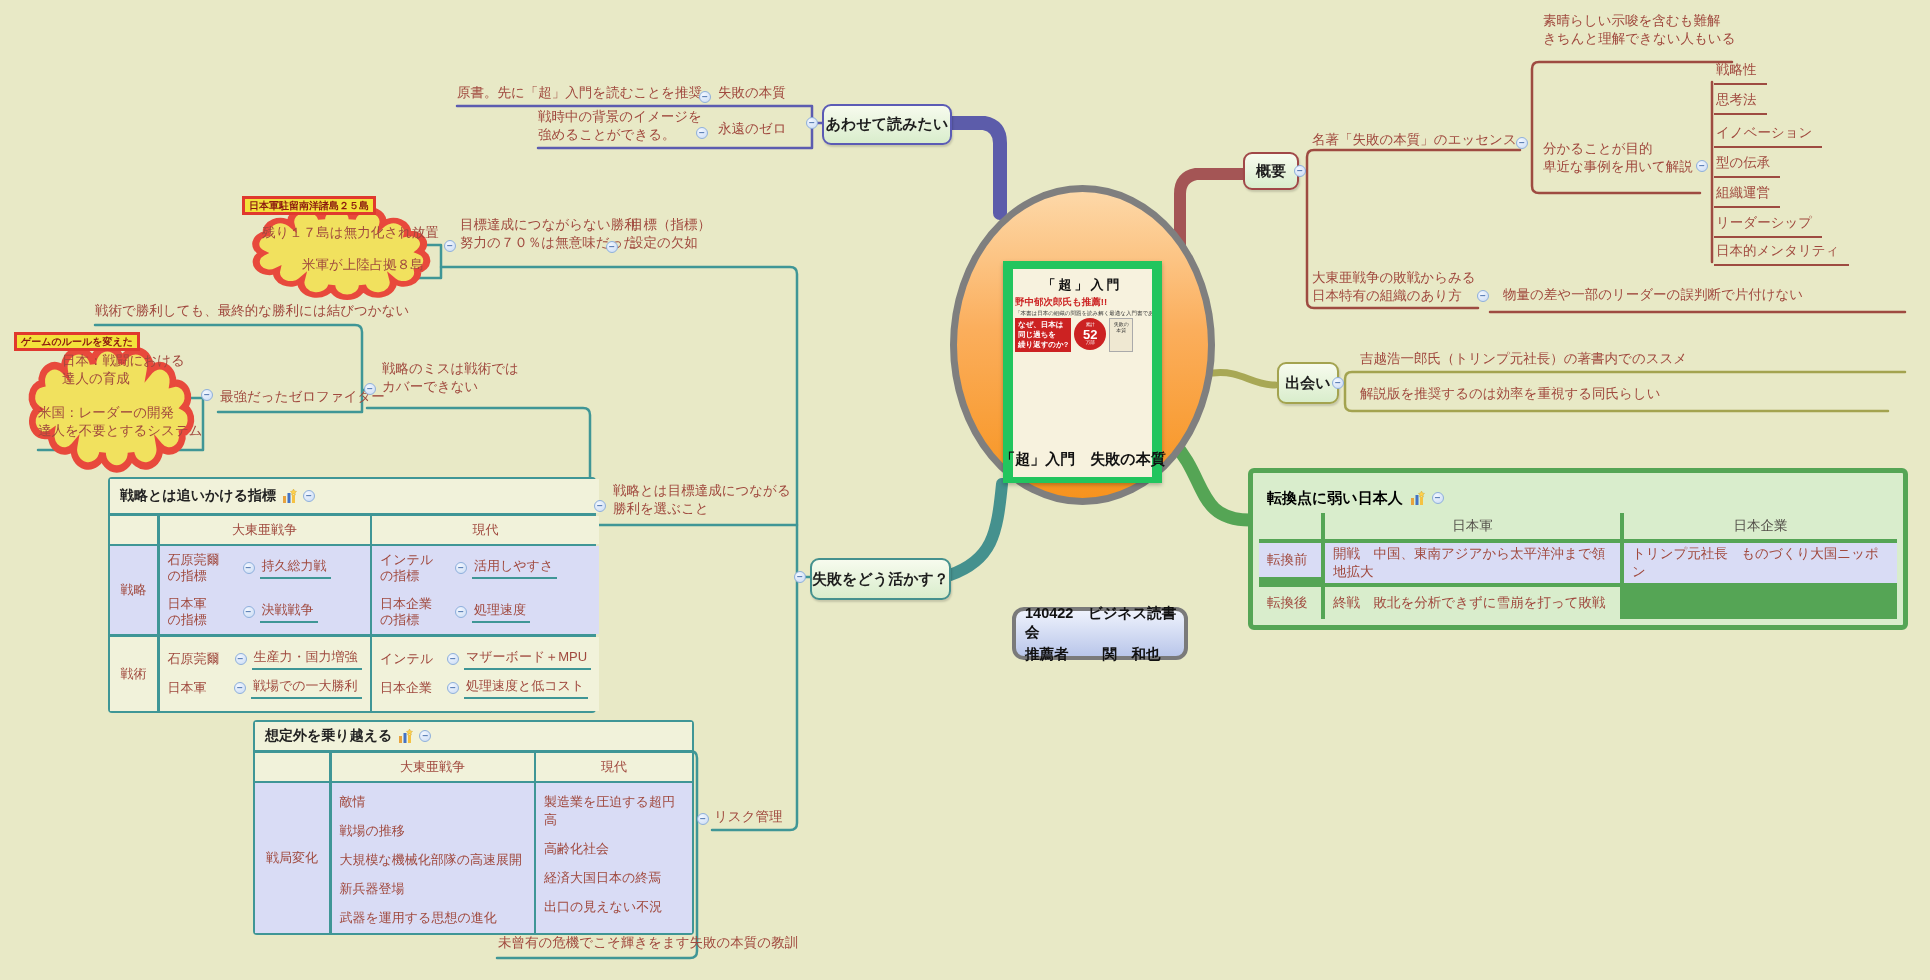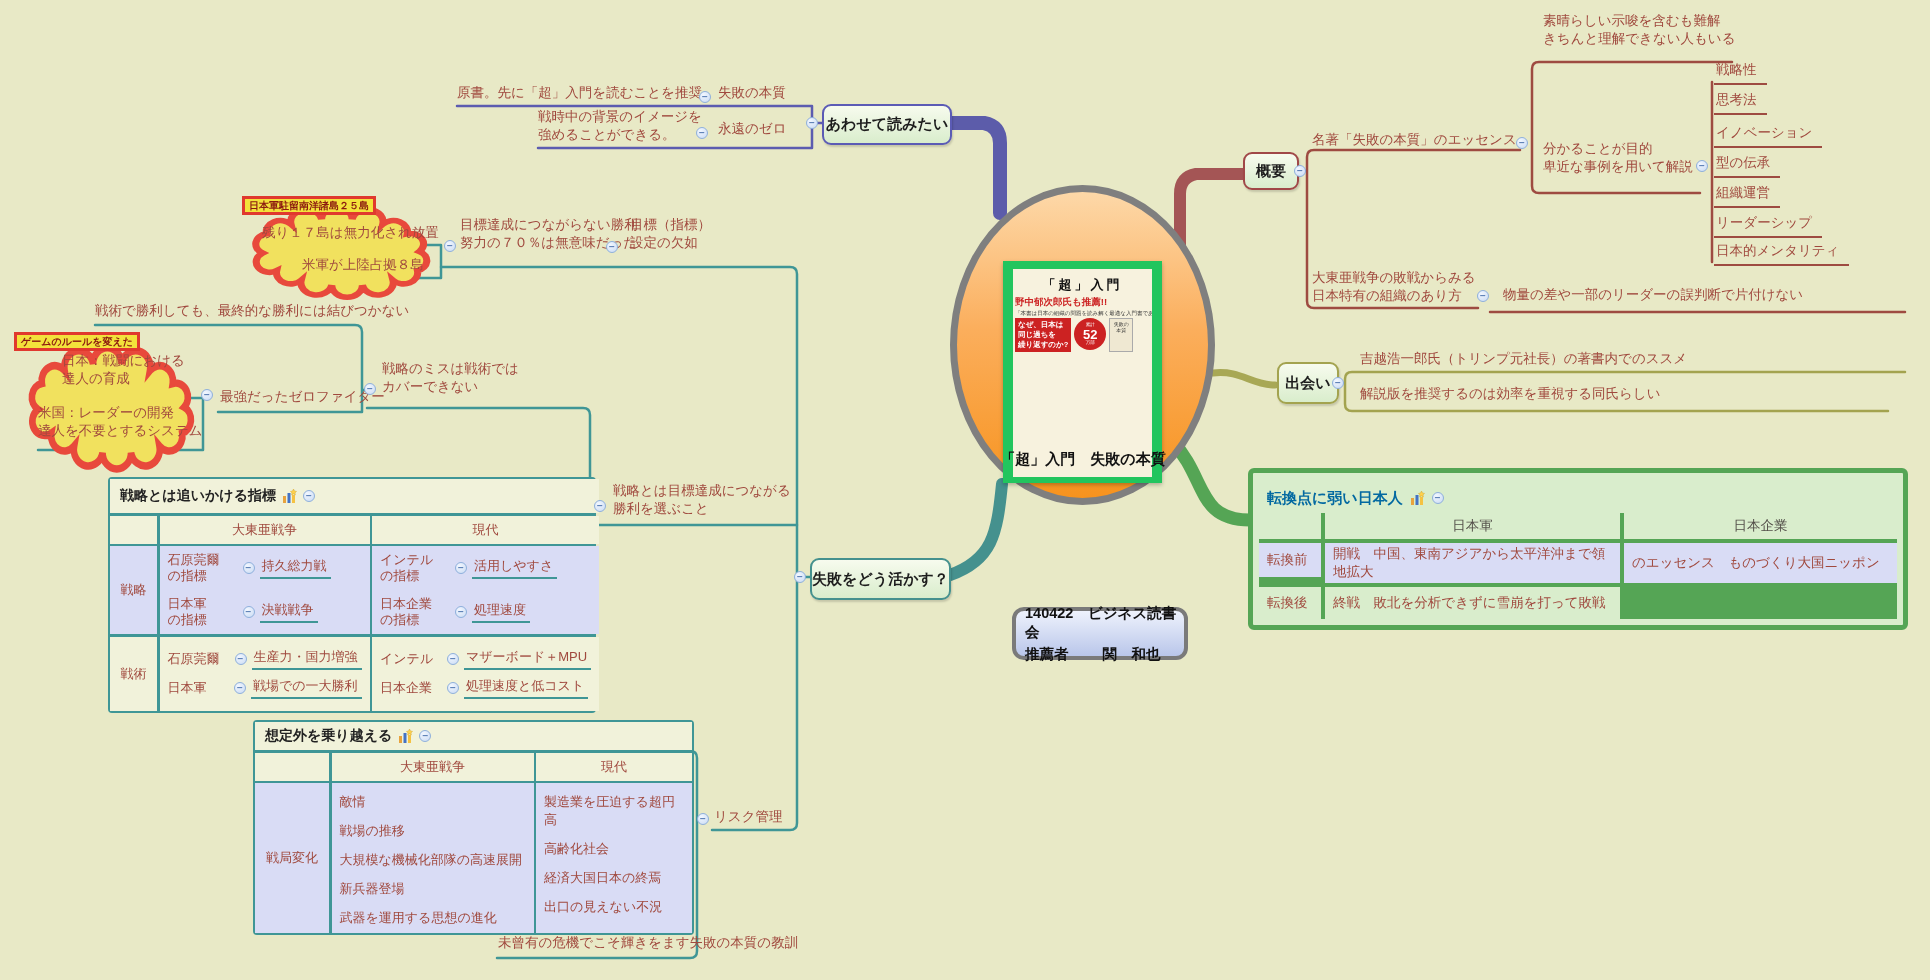--- a/index.html
+++ b/index.html
@@ -37,21 +37,21 @@
   .ttable .rowlab{display:flex;align-items:center;justify-content:center;}
   .pair{display:flex;align-items:center;gap:5px;}
   .pair .k{width:70px;white-space:pre-line;line-height:1.25;}
   .pair .v{border-bottom:2px solid #3f9696;padding:0 4px 2px 2px;white-space:nowrap;}
   .stack{display:flex;flex-direction:column;justify-content:center;gap:11px;padding:0 8px;}
   .list-cell{display:flex;flex-direction:column;justify-content:flex-start;gap:11px;padding:10px 8px;}
   
   #tenkan{position:absolute;z-index:3;left:1248px;top:468px;width:660px;height:162px;
           background:#d9edcc;border:5px solid #55a555;border-radius:6px;box-sizing:border-box;}
   #tenkan .ttl{display:flex;align-items:center;gap:7px;padding:10px 0 0 14px;
-          font-size:15px;font-weight:bold;color:#0369a1;height:30px;}
+          font-size:15px;font-weight:bold;color:#000000;height:30px;}
   #tenkan .grid{position:absolute;left:6px;right:6px;bottom:6px;display:grid;
           grid-template-columns:62px 295px 1fr;grid-auto-rows:auto;grid-gap:4px;background:#55a555;}
   #tenkan .gcell{background:#d9edcc;font-size:13.5px;color:#a0493e;display:flex;align-items:center;padding:2px 8px;box-sizing:border-box;}
   #tenkan .ghdr{justify-content:center;color:#54504a;height:26px;}
   #tenkan .glab{justify-content:flex-start;}
   #tenkan .glav{background:#d9dcf5;}
   
   .rtopic{position:absolute;z-index:3;color:#a0493e;font-size:13.5px;white-space:nowrap;
           border-bottom:2.5px solid #9e4b41;padding:0 10px 4px 2px;}
   
@@ -331,21 +331,21 @@
           <path d="M11.5,0 l1,2 2,0.4 -1.5,1.5 0.4,2 -1.9,-1 -1.9,1 0.4,-2 -1.5,-1.5 2,-0.4 Z" fill="#ffd24d" stroke="#c99a1f" stroke-width="0.4"></path>
         </svg>
       <span class="mi mi-in"></span>
     </div>
     <div class="grid">
       <div class="gcell ghdr"></div>
       <div class="gcell ghdr">日本軍</div>
       <div class="gcell ghdr">日本企業</div>
       <div class="gcell glav glab" style="height:34px;">転換前</div>
       <div class="gcell glav glab">開戦　中国、東南アジアから太平洋沖まで領地拡大</div>
-      <div class="gcell glav glab">のエッセンス　ものづくり大国ニッポン</div>
+      <div class="gcell glav glab">トリンプ元社長　ものづくり大国ニッポン</div>
       <div class="gcell glab" style="height:32px;">転換後</div>
       <div class="gcell glab">終戦　敗北を分析できずに雪崩を打って敗戦</div>
     </div>
   </div>
 
   <div id="fbox">
     <div>140422　ビジネス読書会</div>
     <div class="r2">
       <span>推薦者</span>
       <span>関　和也</span>

